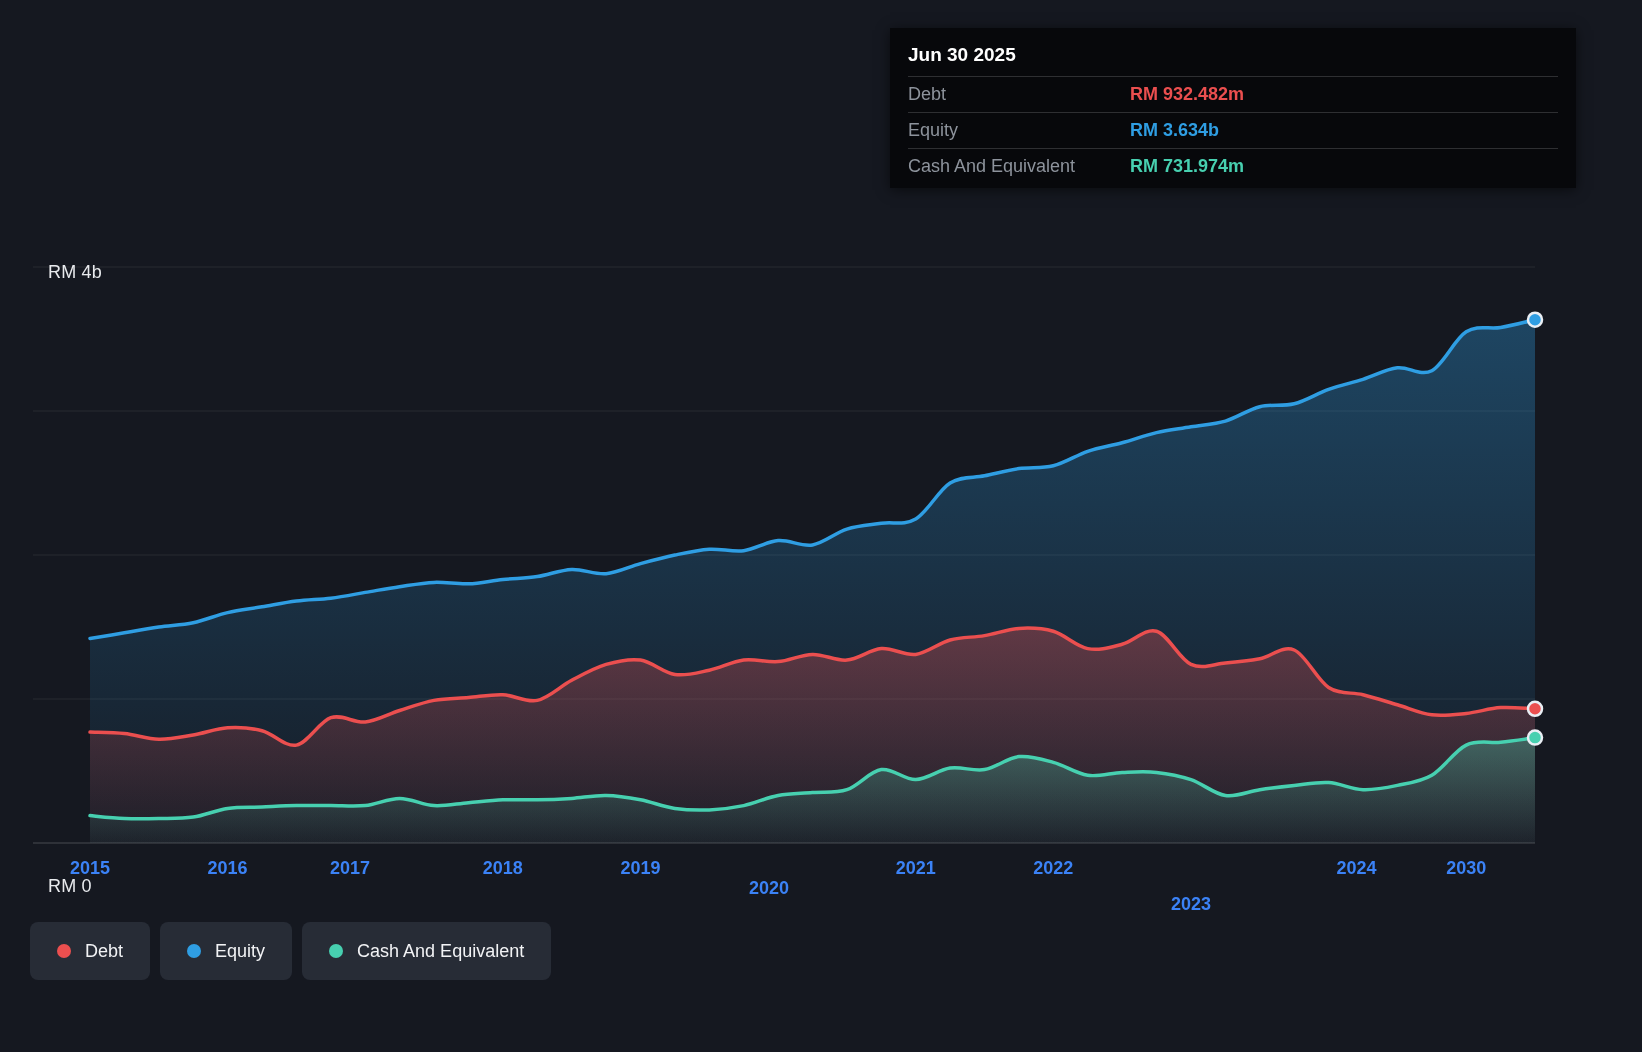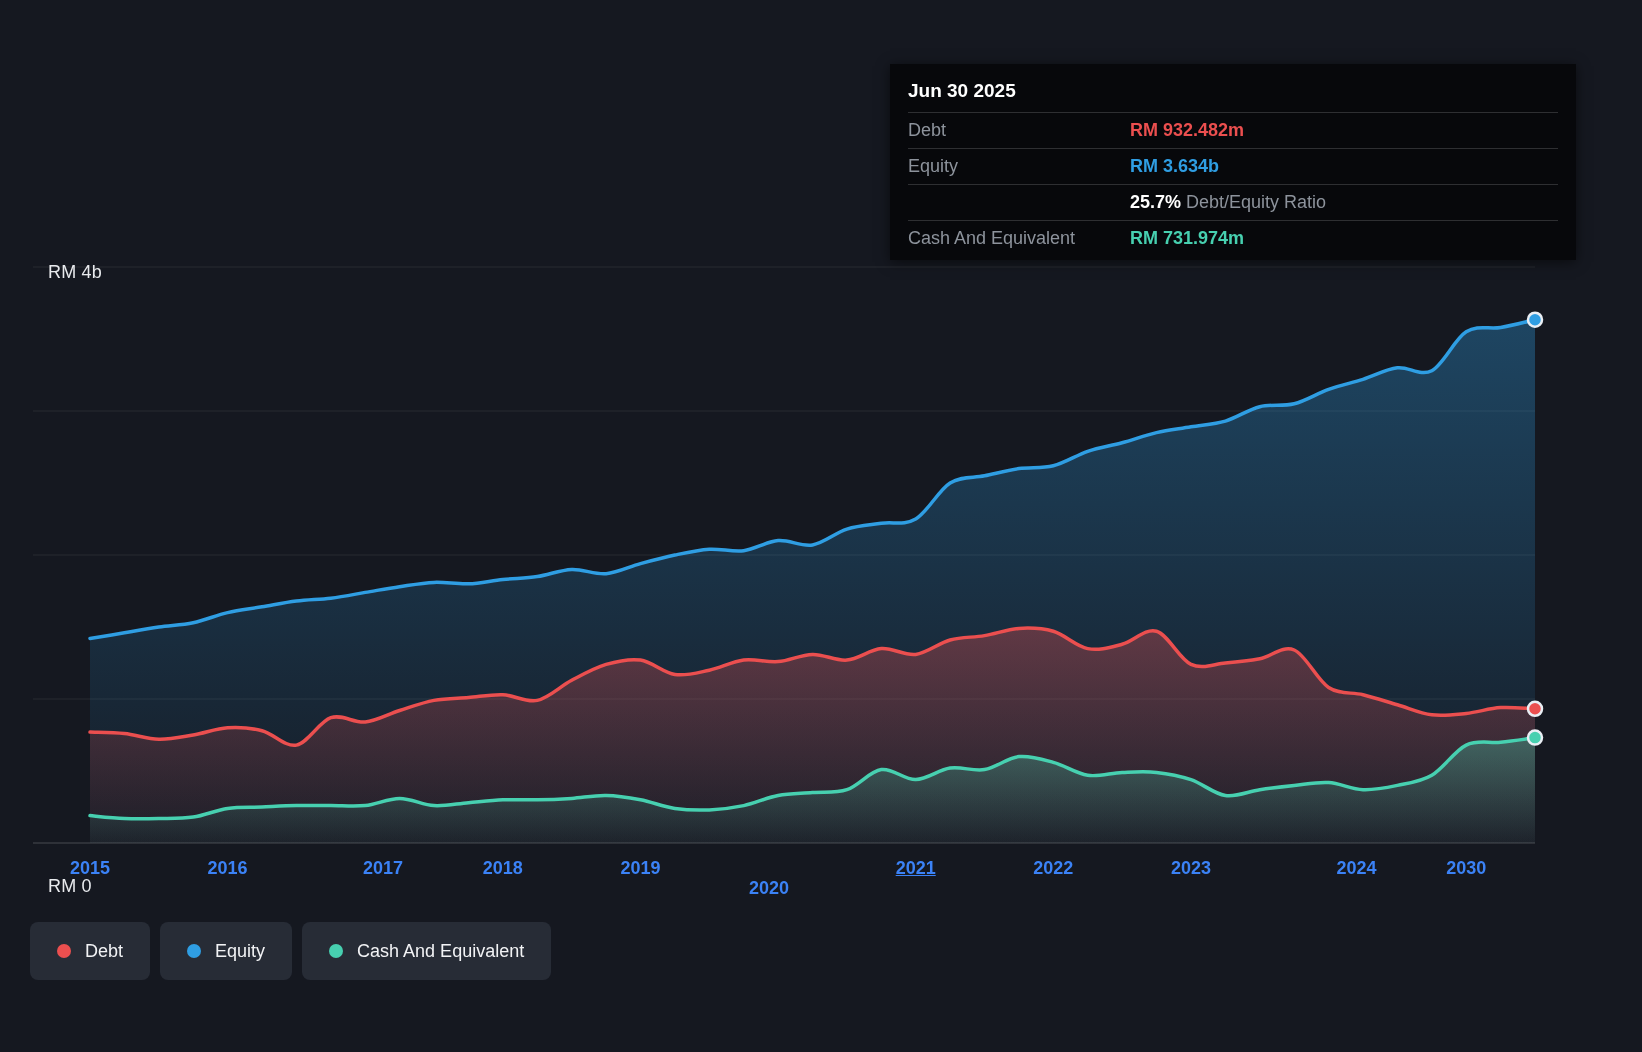--- a/index.html
+++ b/index.html
@@ -14,21 +14,20 @@
   .axis-label { position: absolute; font-size: 18px; color: #e8eaed; letter-spacing: .2px; margin-top: 24px; }
   .axis-label.top  { left: 48px; top: 238px; }
   .axis-label.zero { left: 48px; top: 852px; text-align: right; }
   .x-ticks { position: absolute; left: 33px; top: 858px; width: 1502px; height: 26px; }
   .x-tick { position: absolute; transform: translateX(-50%); font-size: 18px; font-weight: 700; color: #3b82f6; }
 
   .tooltip {
     position: absolute; left: 890px; top: 28px; width: 650px;
     background: #07080b; padding: 6px 18px 4px;
     box-shadow: 0 2px 12px rgba(0,0,0,.55);
-    margin-top: 36px;
   }
   .tt-title { font-size: 19px; font-weight: 700; color: #fff; padding: 10px 0; border-bottom: 1px solid rgba(255,255,255,.16); }
   .tt-row { display: flex; align-items: center; font-size: 18px; padding: 7px 0; border-bottom: 1px solid rgba(255,255,255,.16); }
   .tt-row.last { border-bottom: none; }
   .tt-label { color: #8d939c; width: 222px; flex: none; }
   .tt-value { font-weight: 700; }
   .tt-value.debt   { color: var(--c-debt); }
   .tt-value.equity { color: var(--c-equity); }
   .tt-value.cash   { color: var(--c-cash); }
   .tt-ratio-num  { font-weight: 700; color: #fff; }
@@ -78,44 +77,40 @@
       <path d="M57.0,548.6C62.7,549.1,79.9,551.0,91.4,551.5C102.9,552.0,114.3,551.8,125.8,551.5C137.3,551.3,148.7,551.8,160.2,550.1C171.7,548.4,183.2,543.1,194.6,541.4C206.1,539.8,217.6,540.5,229.0,540.0C240.5,539.5,252.0,538.8,263.4,538.6C274.9,538.3,286.4,538.6,297.8,538.6C309.3,538.6,320.8,539.8,332.2,538.6C343.7,537.4,355.2,531.4,366.6,531.4C378.1,531.4,389.6,537.8,401.0,538.6C412.5,539.3,424.0,536.6,435.5,535.7C446.9,534.7,458.4,533.3,469.9,532.8C481.3,532.3,492.8,533.0,504.3,532.8C515.7,532.6,527.2,532.1,538.7,531.4C550.1,530.6,561.6,528.2,573.1,528.5C584.5,528.7,596.0,530.6,607.5,532.8C618.9,535.0,630.4,539.8,641.9,541.4C653.3,543.1,664.8,543.4,676.3,542.9C687.8,542.4,699.2,541.0,710.7,538.6C722.2,536.2,733.6,530.6,745.1,528.5C756.6,526.3,768.0,526.6,779.5,525.6C791.0,524.6,802.4,526.6,813.9,522.7C825.4,518.9,836.8,504.2,848.3,502.6C859.8,500.9,871.2,512.9,882.7,512.6C894.2,512.4,905.7,502.8,917.1,501.1C928.6,499.4,940.1,504.5,951.5,502.6C963.0,500.6,974.5,490.8,985.9,489.6C997.4,488.4,1008.9,492.2,1020.3,495.4C1031.8,498.5,1043.3,506.6,1054.7,508.3C1066.2,510.0,1077.7,505.9,1089.1,505.4C1100.6,505.0,1112.1,504.2,1123.5,505.4C1135.0,506.6,1146.5,508.8,1158.0,512.6C1169.4,516.5,1180.9,526.8,1192.4,528.5C1203.8,530.2,1215.3,524.4,1226.8,522.7C1238.2,521.0,1249.7,519.6,1261.2,518.4C1272.6,517.2,1284.1,514.8,1295.6,515.5C1307.0,516.2,1318.5,522.2,1330.0,522.7C1341.4,523.2,1352.9,520.8,1364.4,518.4C1375.8,516.0,1387.3,515.0,1398.8,508.3C1410.3,501.6,1421.7,483.6,1433.2,478.1C1444.7,472.6,1456.1,476.4,1467.6,475.2C1479.1,474.0,1496.3,471.4,1502.0,470.6" fill="none" stroke="#47d0b0" stroke-width="3.5" stroke-linejoin="round" stroke-linecap="round"></path>
       <circle cx="1502.0" cy="52.7" r="7" fill="#2f9ee3" stroke="#e9eef4" stroke-width="2.5"></circle>
       <circle cx="1502.0" cy="441.8" r="7" fill="#eb4f4f" stroke="#e9eef4" stroke-width="2.5"></circle>
       <circle cx="1502.0" cy="470.6" r="7" fill="#47d0b0" stroke="#e9eef4" stroke-width="2.5"></circle>
     </svg>
 </div>
 
 <div class="x-ticks" id="x-ticks">
     <span class="x-tick" style="left: 57px;">2015</span>
     <span class="x-tick" style="left: 194.619px;">2016</span>
-    <span class="x-tick" style="left: 350px;">2017</span>
+    <span class="x-tick" style="left: 317px;">2017</span>
     <span class="x-tick" style="left: 469.857px;">2018</span>
     <span class="x-tick" style="left: 607.476px;">2019</span>
     <span class="x-tick" style="left: 736px; margin-top: 20px;">2020</span>
-    <span class="x-tick" style="left: 882.714px; text-decoration: underline;">2021</span>
+    <span class="x-tick" style="left: 882.714px;">2021</span>
     <span class="x-tick" style="left: 1020.33px;">2022</span>
-    <span class="x-tick" style="left: 1157.95px;">2023</span>
+    <span class="x-tick" style="left: 1157.95px; margin-top: 36px;">2023</span>
     <span class="x-tick" style="left: 1295.57px; margin-left: 28px;">2024</span>
     <span class="x-tick" style="left: 1433.19px;">2030</span>
   </div>
 
 <div class="tooltip">
   <div class="tt-title">Jun 30 2025</div>
   <div class="tt-row">
     <span class="tt-label">Debt</span>
     <span class="tt-value debt">RM 932.482m</span>
   </div>
   <div class="tt-row">
     <span class="tt-label">Equity</span>
     <span class="tt-value equity">RM 3.634b</span>
-  </div>
-  <div class="tt-row">
-    <span class="tt-label"></span>
-    <span><span class="tt-ratio-num">25.7%</span> <span class="tt-ratio-text">Debt/Equity Ratio</span></span>
   </div>
   <div class="tt-row last">
     <span class="tt-label">Cash And Equivalent</span>
     <span class="tt-value cash">RM 731.974m</span>
   </div>
 </div>
 
 <div class="legend">
   <div class="legend-pill">
     <span class="legend-dot" style="background: rgb(235, 79, 79);"></span>

